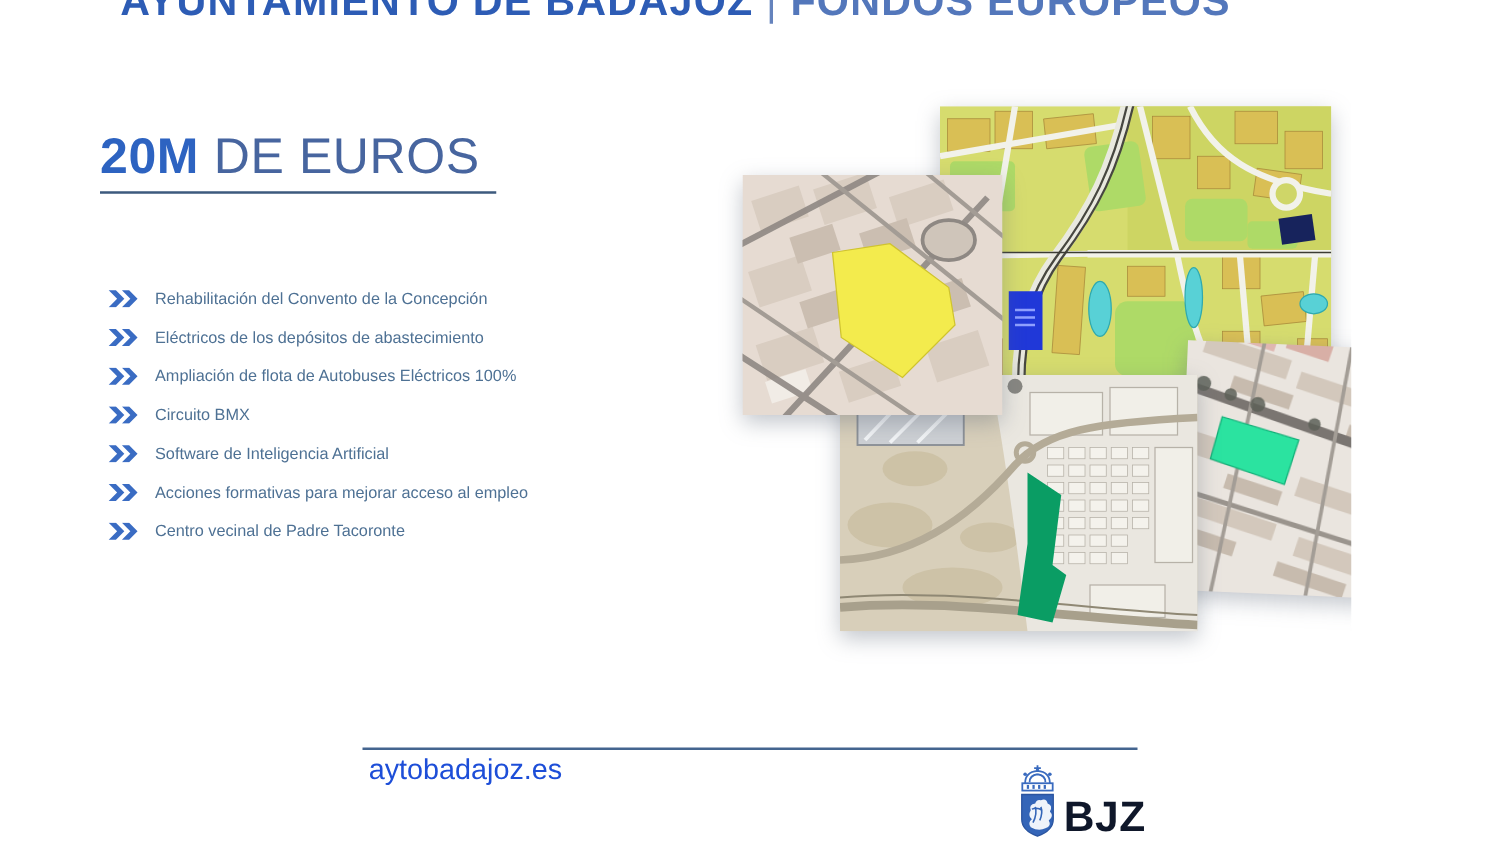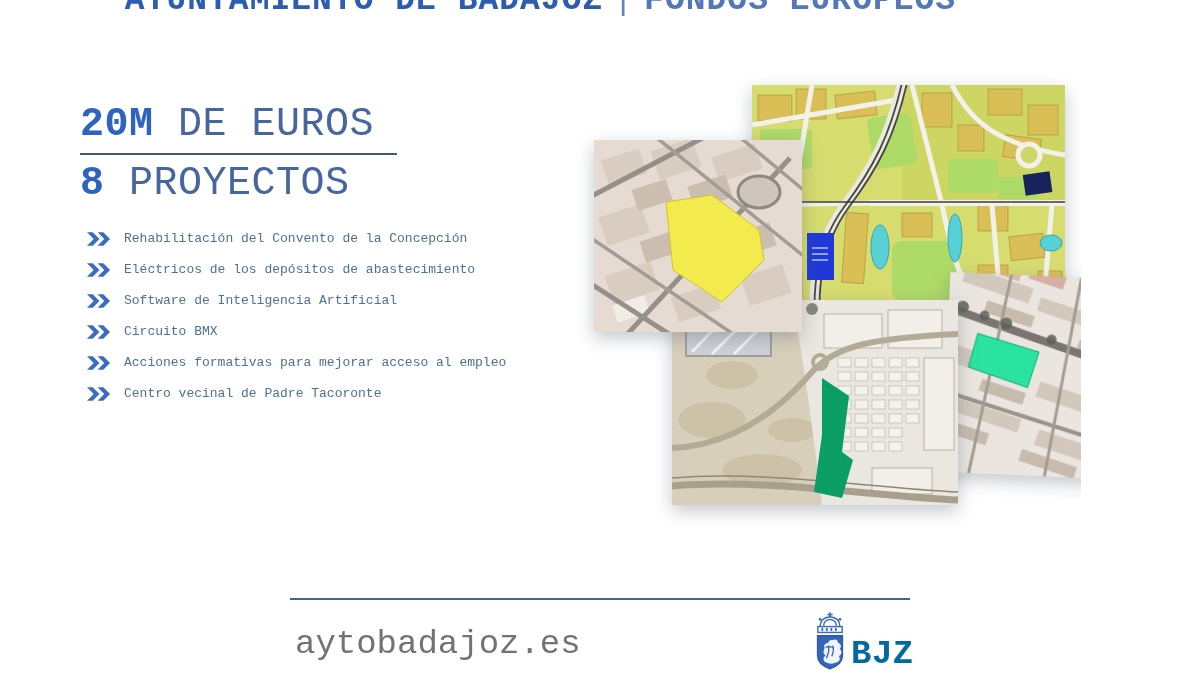--- a/index.html
+++ b/index.html
@@ -1,18 +1,18 @@
 <!DOCTYPE html>
 <html><head>
 <meta charset="utf-8">
 <style>
   html,body{margin:0;padding:0;background:#ffffff;}
   .slide{
     position:relative;width:1081px;height:675px;overflow:hidden;background:#ffffff;
-    font-family:Liberation Mono, monospace;
+    font-family:Liberation Sans, sans-serif;
   }
   
   .top-title{
     position:absolute;top:-16px;left:0;width:100%;text-align:center;
     font-size:33px;line-height:33px;font-weight:bold;letter-spacing:1px;
     color:#2d5cb5;white-space:nowrap;
   }
   .top-title .sep{color:#6583bd;font-weight:400;padding:0 10px;}
   .top-title .sub{color:#5377bb;}
   
@@ -29,37 +29,36 @@
   .chev{flex:0 0 auto;display:block;}
   
   .photo{position:absolute;filter:drop-shadow(0 6px 9px rgba(95,105,120,.38));}
   .photo svg{display:block;}
   .ph-zoning{left:752px;top:85px;z-index:1;}
   .ph-teal{left:946px;top:276px;z-index:2;transform:rotate(2.5deg);}
   .ph-green{left:672px;top:300px;z-index:3;}
   .ph-yellow{left:594px;top:140px;z-index:4;}
   
   .footer-rule{position:absolute;left:290px;top:598px;width:620px;height:2px;background:#44658f;}
-  .website{position:absolute;left:295px;top:625px;font-size:34px;color:#737373;}
+  .website{position:absolute;left:295px;top:602px;font-size:23px;color:#1d4ed8;}
   .logo{position:absolute;left:812px;top:610px;display:flex;align-items:flex-end;gap:3px;}
-  .logo-text{font-size:34px;line-height:34px;font-weight:bold;color:#0369a1;letter-spacing:.5px;padding-bottom:1px;}
+  .logo-text{font-size:34px;line-height:34px;font-weight:bold;color:#0f172a;letter-spacing:.5px;padding-bottom:1px;}
 </style>
 </head>
 <body>
 
 <div class="slide">
 
   <div class="top-title">
     <span>AYUNTAMIENTO DE BADAJOZ</span><span class="sep">|</span><span class="sub">FONDOS EUROPEOS</span>
   </div>
 
   <div class="headline">
     <div class="hline"><span class="value">20M</span><span> DE EUROS</span></div>
     <div class="rule"></div>
-    <div class="hline"><span class="value">8</span><span> PROYECTOS</span></div>
   </div>
 
   <ul class="project-list">
     <li>
       <svg class="chev" width="25" height="14" viewBox="0 0 26 14">
           <path d="M1 0h6l7 7-7 7H1l7-7z" fill="#3a6cc3"></path>
           <path d="M12 0h6l7 7-7 7h-6l7-7z" fill="#3a6cc3"></path>
         </svg>
       <span>Rehabilitación del Convento de la Concepción</span>
       </li>
@@ -68,28 +67,35 @@
           <path d="M1 0h6l7 7-7 7H1l7-7z" fill="#3a6cc3"></path>
           <path d="M12 0h6l7 7-7 7h-6l7-7z" fill="#3a6cc3"></path>
         </svg>
       <span>Eléctricos de los depósitos de abastecimiento</span>
       </li>
     <li>
       <svg class="chev" width="25" height="14" viewBox="0 0 26 14">
           <path d="M1 0h6l7 7-7 7H1l7-7z" fill="#3a6cc3"></path>
           <path d="M12 0h6l7 7-7 7h-6l7-7z" fill="#3a6cc3"></path>
         </svg>
+      <span>Ampliación de flota de Autobuses Eléctricos 100%</span>
+      </li>
+    <li>
+      <svg class="chev" width="25" height="14" viewBox="0 0 26 14">
+          <path d="M1 0h6l7 7-7 7H1l7-7z" fill="#3a6cc3"></path>
+          <path d="M12 0h6l7 7-7 7h-6l7-7z" fill="#3a6cc3"></path>
+        </svg>
+      <span>Circuito BMX</span>
+      </li>
+    <li>
+      <svg class="chev" width="25" height="14" viewBox="0 0 26 14">
+          <path d="M1 0h6l7 7-7 7H1l7-7z" fill="#3a6cc3"></path>
+          <path d="M12 0h6l7 7-7 7h-6l7-7z" fill="#3a6cc3"></path>
+        </svg>
       <span>Software de Inteligencia Artificial</span>
-      </li>
-    <li>
-      <svg class="chev" width="25" height="14" viewBox="0 0 26 14">
-          <path d="M1 0h6l7 7-7 7H1l7-7z" fill="#3a6cc3"></path>
-          <path d="M12 0h6l7 7-7 7h-6l7-7z" fill="#3a6cc3"></path>
-        </svg>
-      <span>Circuito BMX</span>
       </li>
     <li>
       <svg class="chev" width="25" height="14" viewBox="0 0 26 14">
           <path d="M1 0h6l7 7-7 7H1l7-7z" fill="#3a6cc3"></path>
           <path d="M12 0h6l7 7-7 7h-6l7-7z" fill="#3a6cc3"></path>
         </svg>
       <span>Acciones formativas para mejorar acceso al empleo</span>
       </li>
     <li>
       <svg class="chev" width="25" height="14" viewBox="0 0 26 14">

